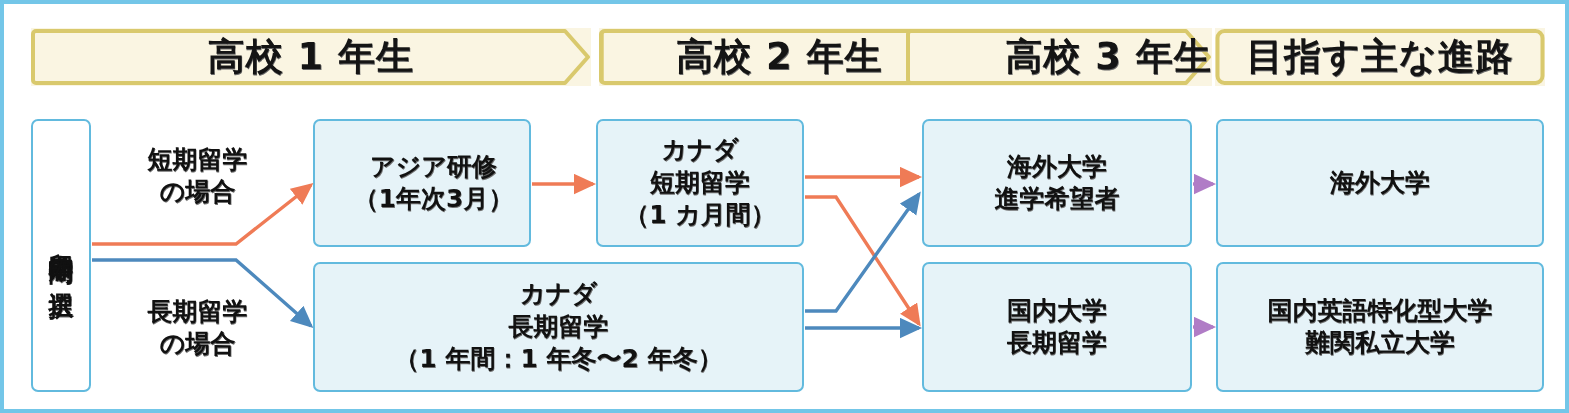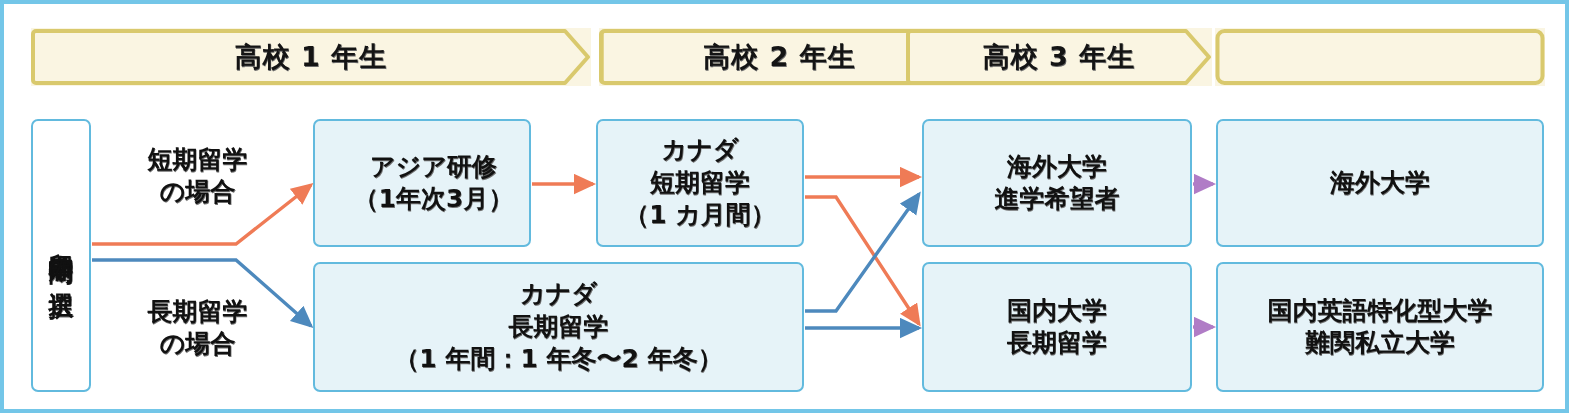--- a/index.html
+++ b/index.html
@@ -19,21 +19,21 @@
   
   .hdr{
     position:absolute;
     height:58px;
     background:#faf5e2;
     display:flex;align-items:center;justify-content:center;
     box-sizing:border-box;
   }
   .hdr .lbl{
     position:relative;z-index:3;
-    font-size:27px;font-weight:700;color:#141414;
+    font-size:37px;font-weight:700;color:#141414;
     letter-spacing:1px;
     white-space:nowrap;
     text-shadow:0.6px 0.6px 0 #6a6a6a;
   }
   
   .hdr svg{position:absolute;left:0;top:0;width:100%;height:100%;z-index:1;}
 
   
   .box{
     position:absolute;box-sizing:border-box;
@@ -85,31 +85,32 @@
     <span class="lbl">高校 1 年生</span>
   </div>
 
   <div class="hdr" id="hdr1" style="left:595px;top:24px;width:361px;">
     <svg viewBox="0 0 306 58" preserveAspectRatio="none">
       <path d="M5,3 H280 L303,29 L280,55 H5 A3,3 0 0 1 2,52 V6 A3,3 0 0 1 5,3 Z" fill="#faf5e2" stroke="#d9c96d" stroke-width="4" stroke-linejoin="round"></path>
     </svg>
     <span class="lbl">高校 2 年生</span>
   </div>
 
-  <div class="hdr" id="hdr2" style="left:902px;top:24px;width:306px;">
+  <div class="hdr" id="hdr2" style="left:902px;top:24px;width:306px;justify-content:flex-end;">
     <svg viewBox="0 0 306 58" preserveAspectRatio="none">
       <path d="M5,3 H280 L303,29 L280,55 H5 A3,3 0 0 1 2,52 V6 A3,3 0 0 1 5,3 Z" fill="#faf5e2" stroke="#d9c96d" stroke-width="4" stroke-linejoin="round"></path>
     </svg>
     <span class="lbl">高校 3 年生</span>
   </div>
 
   <div class="hdr" id="hdr3" style="left:1211px;top:24px;width:330px;">
     <svg viewBox="0 0 330 58" preserveAspectRatio="none">
       <rect x="2.5" y="3" width="325" height="52" rx="7" ry="7" fill="#faf5e2" stroke="#d9c96d" stroke-width="4"></rect>
     </svg>
+    <span class="lbl">目指す主な進路</span>
   </div>
 
   <div class="box plain" id="choice-box" style="left:27px;top:115px;width:60px;height:273px;">
     <span class="t">留学期間の選択</span>
   </div>
 
   <div class="plabel" style="left:96px;top:140px;width:195px;">短期留学
 の場合</div>
   <div class="plabel" style="left:96px;top:292px;width:195px;">長期留学
 の場合</div>

